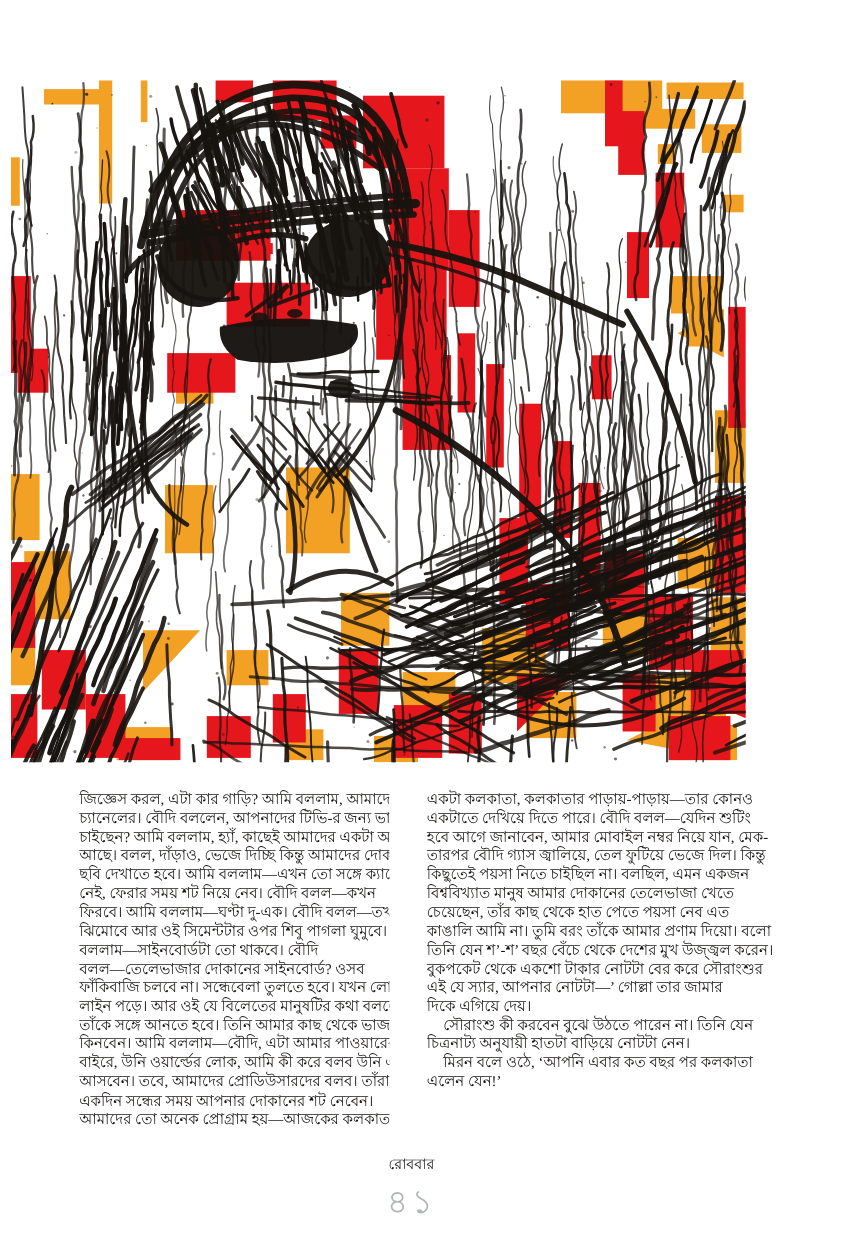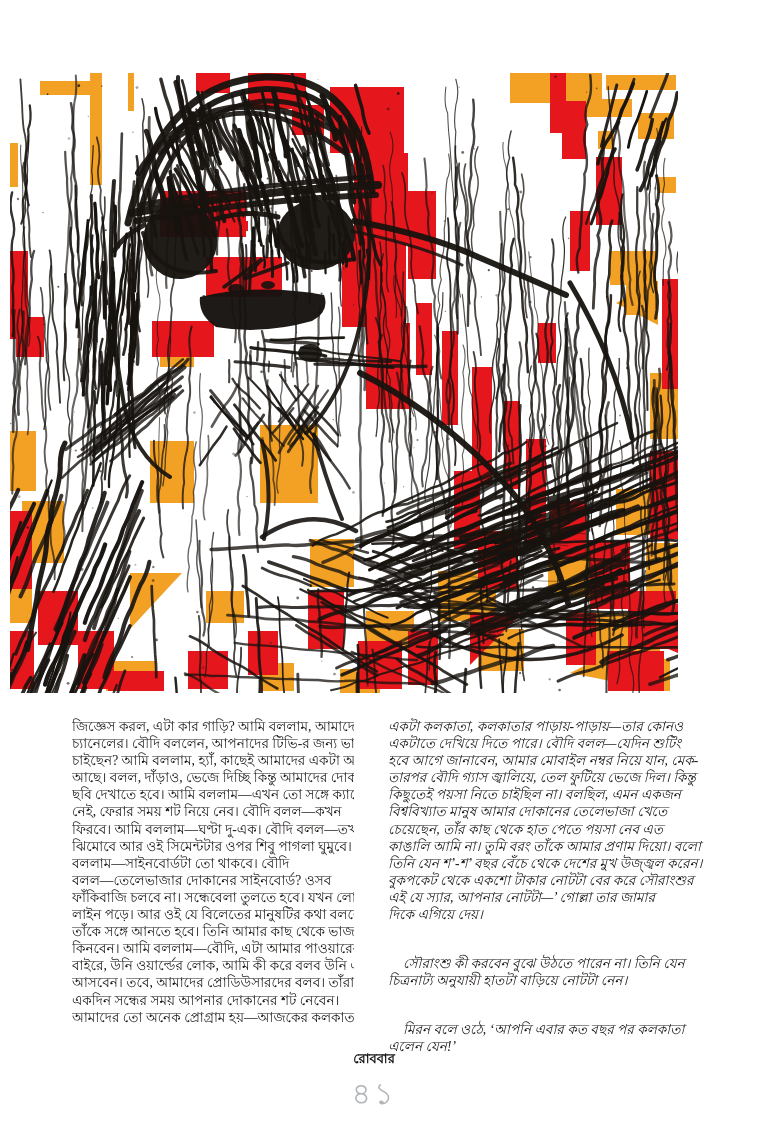--- a/index.html
+++ b/index.html
@@ -3,25 +3,25 @@
 <meta charset="utf-8">
 <style>
   html,body{margin:0;padding:0;background:#ffffff;}
   .page{position:relative;width:770px;height:1135px;background:#ffffff;overflow:hidden;
         font-family:"Liberation Serif",serif;}
   .artwork{position:absolute;left:10px;top:73px;width:668px;height:620px;}
   .artwork svg{display:block;width:100%;height:100%;}
   .columns{position:absolute;left:72px;top:718px;width:650px;display:flex;gap:34px;}
   .col{overflow:hidden;}
   .col-left{width:282px;}
-  .col-right{width:334px;font-style:italic;}
+  .col-right{width:334px;}
   .line{height:17.1px;line-height:17.1px;font-size:13.6px;color:#191715;white-space:nowrap;}
-  .line.indent{padding-left:15px;margin-top:32px;}
+  .line.indent{padding-left:15px;}
   .footer{position:absolute;top:1051px;left:374px;transform:translateX(-50%);text-align:center;}
-  .magazine-name{font-size:13px;color:#141414;line-height:15px;font-weight:bold;}
+  .magazine-name{font-size:13px;color:#141414;line-height:15px;}
   .page-number{font-size:30px;line-height:26px;letter-spacing:3px;margin-top:15px;}
 </style>
 </head>
 <body>
 
 <div class="page">
 
   <div class="artwork">
     <svg id="art-svg" viewBox="0 0 668 620" preserveAspectRatio="none">
         <rect x="0" y="0" width="668" height="620" fill="#ffffff"></rect>

